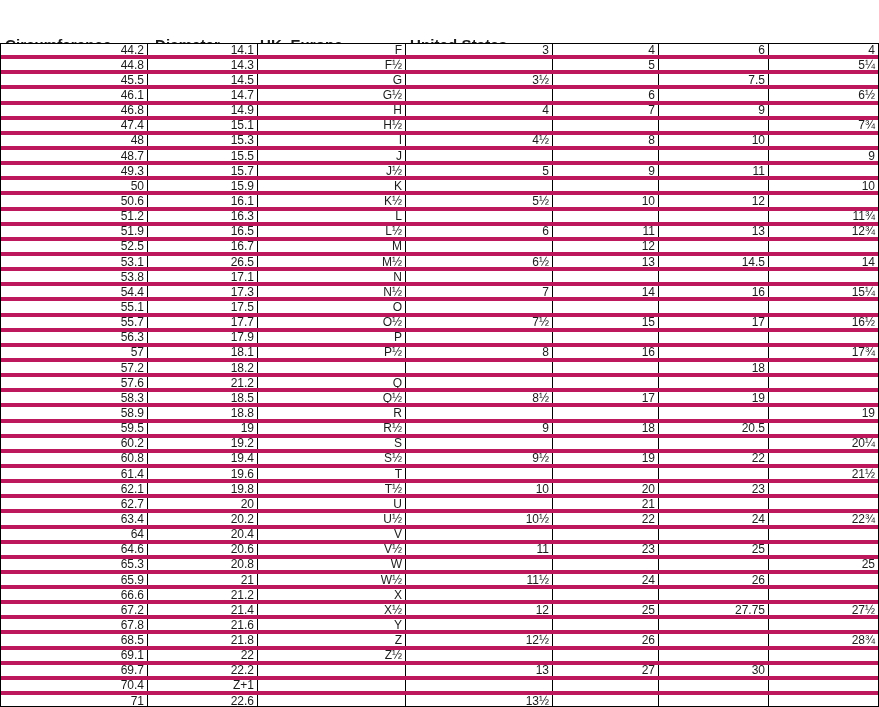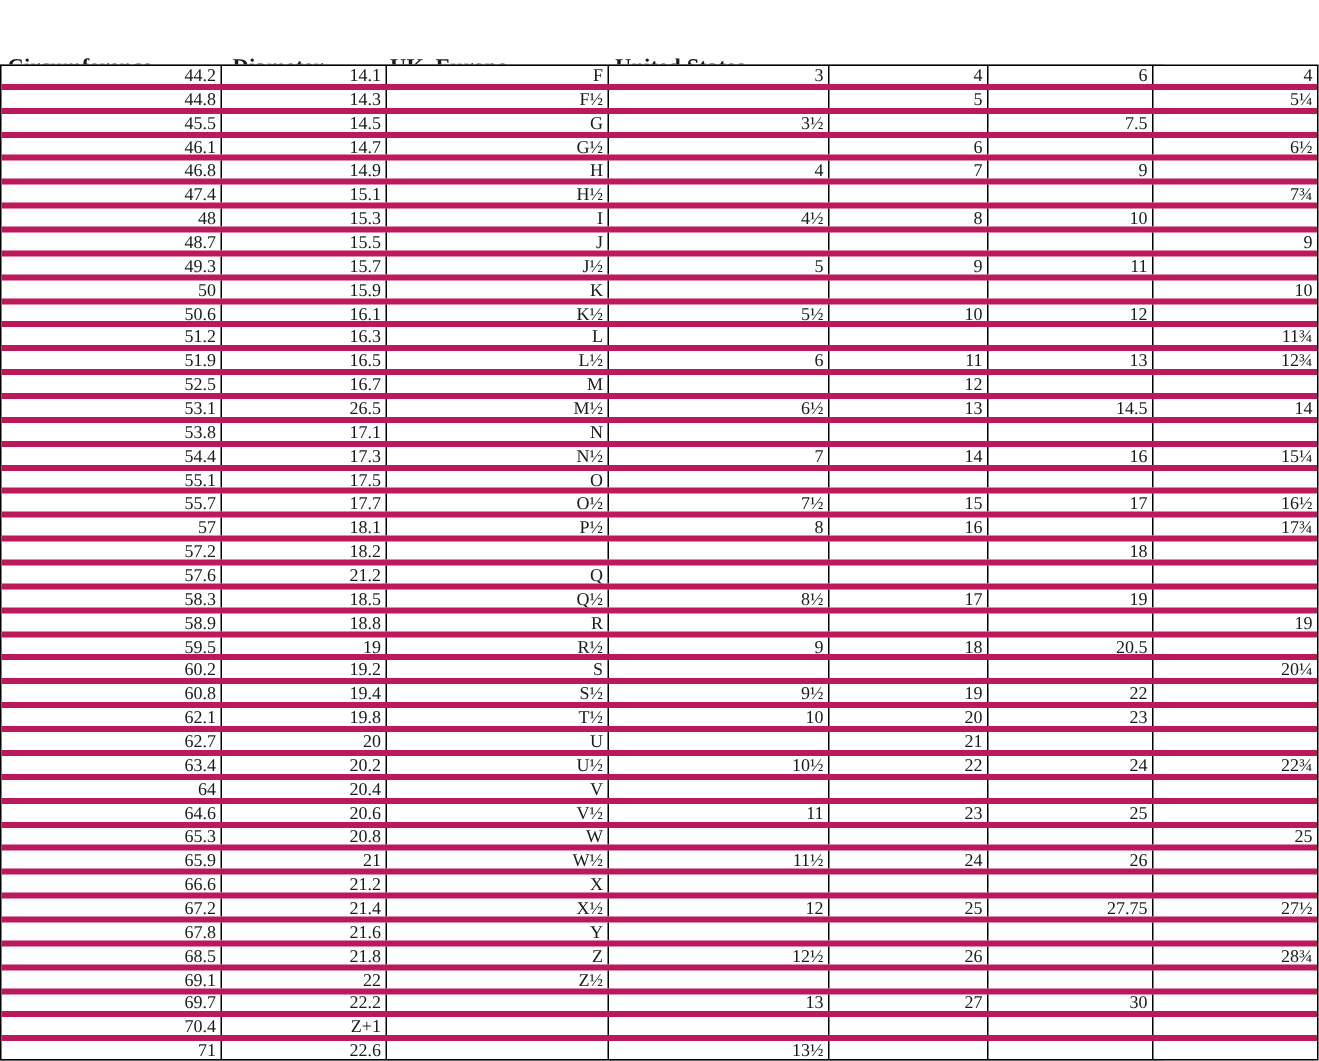--- a/index.html
+++ b/index.html
@@ -3,21 +3,21 @@
 <meta charset="utf-8">
 <style>
   * { margin: 0; padding: 0; box-sizing: border-box; }
   html, body { background: #ffffff; }
   body {
     width: 879px; height: 707px;
     font-family: "Liberation Sans", sans-serif;
     color: #1b1b1b;
     overflow: hidden;
   }
-  .page { position: relative; width: 776px; height: 707px; background: #0c4a6e; font-family: Liberation Serif, serif; }
+  .page { position: relative; width: 776px; height: 707px; background: #c2410c; }
 
   
   .header-row { position: absolute; top: 0; left: 0; width: 879px; height: 43px; background: #fff; }
   .hcell { position: absolute; top: 1px; font-weight: bold; font-size: 15px; letter-spacing: 0.1px; white-space: pre; }
   .hline { height: 20px; line-height: 20px; }
   .hcell.right { text-align: right; }
 
   
   .table-grid {
     position: absolute; top: 43px; left: 0;
@@ -247,20 +247,29 @@
       <div class="trow">
         <div class="tcell">55.7</div>
         <div class="tcell">17.7</div>
         <div class="tcell">O½</div>
         <div class="tcell">7½</div>
         <div class="tcell">15</div>
         <div class="tcell">17</div>
         <div class="tcell">16½</div>
       </div>
       <div class="trow">
+        <div class="tcell">56.3</div>
+        <div class="tcell">17.9</div>
+        <div class="tcell">P</div>
+        <div class="tcell"></div>
+        <div class="tcell"></div>
+        <div class="tcell"></div>
+        <div class="tcell"></div>
+      </div>
+      <div class="trow">
         <div class="tcell">57</div>
         <div class="tcell">18.1</div>
         <div class="tcell">P½</div>
         <div class="tcell">8</div>
         <div class="tcell">16</div>
         <div class="tcell"></div>
         <div class="tcell">17¾</div>
       </div>
       <div class="trow">
         <div class="tcell">57.2</div>
@@ -317,20 +326,29 @@
         <div class="tcell">20¼</div>
       </div>
       <div class="trow">
         <div class="tcell">60.8</div>
         <div class="tcell">19.4</div>
         <div class="tcell">S½</div>
         <div class="tcell">9½</div>
         <div class="tcell">19</div>
         <div class="tcell">22</div>
         <div class="tcell"></div>
+      </div>
+      <div class="trow">
+        <div class="tcell">61.4</div>
+        <div class="tcell">19.6</div>
+        <div class="tcell">T</div>
+        <div class="tcell"></div>
+        <div class="tcell"></div>
+        <div class="tcell"></div>
+        <div class="tcell">21½</div>
       </div>
       <div class="trow">
         <div class="tcell">62.1</div>
         <div class="tcell">19.8</div>
         <div class="tcell">T½</div>
         <div class="tcell">10</div>
         <div class="tcell">20</div>
         <div class="tcell">23</div>
         <div class="tcell"></div>
       </div>

